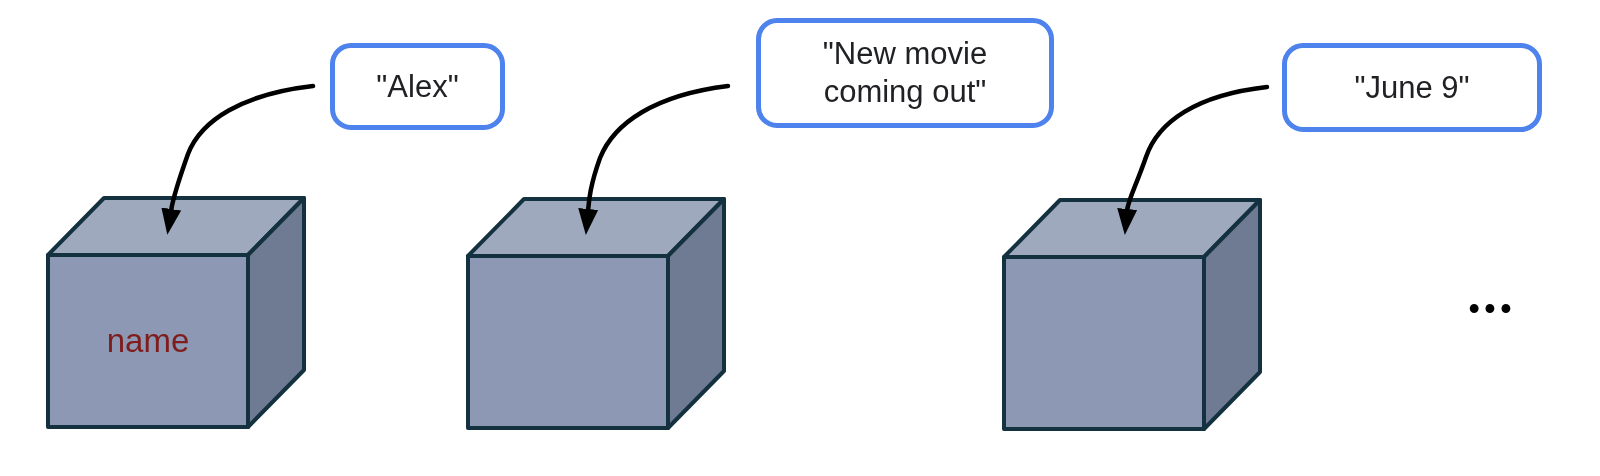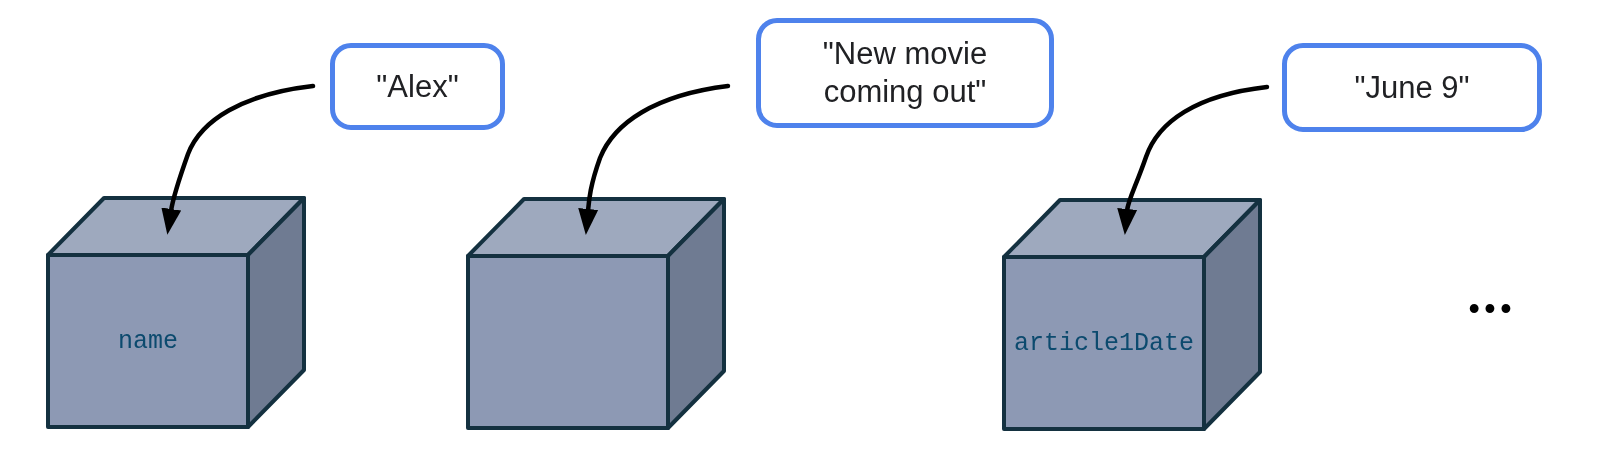--- a/index.html
+++ b/index.html
@@ -35,24 +35,23 @@
     font-size: 31px;
     line-height: 38px;
     white-space: nowrap;
   }
   .bubble-alex   { left: 330px; top: 43px;  width: 175px; height: 87px; }
   .bubble-movie  { left: 756px; top: 18px;  width: 298px; height: 110px; }
   .bubble-june   { left: 1282px; top: 43px; width: 260px; height: 89px; }
   .cube-label {
     position: absolute;
     transform: translate(-50%, -50%);
-    color: #0c4a6e;
-    font-size: 25px;
+    color: #7f1d1d;
+    font-size: 33px;
     white-space: nowrap;
-    font-family: Liberation Mono, monospace;
   }
   .label-1 { left: 148px;  top: 341px; }
   .label-2 { left: 568px;  top: 342px; }
   .label-3 { left: 1104px; top: 343px; }
   .ellipsis {
     position: absolute;
     left: 1452px;
     top: 289px;
     width: 76px;
     height: 40px;
@@ -110,17 +109,16 @@
   <div class="bubble bubble-movie">
     <span>"New movie</span>
     <span>coming out"</span>
   </div>
 
   <div class="bubble bubble-june">
     <span>"June 9"</span>
   </div>
 
   <span class="cube-label label-1">name</span>
-  <span class="cube-label label-3">article1Date</span>
 
   <span class="ellipsis">•••</span>
 
 </div>
 
 </body></html>

